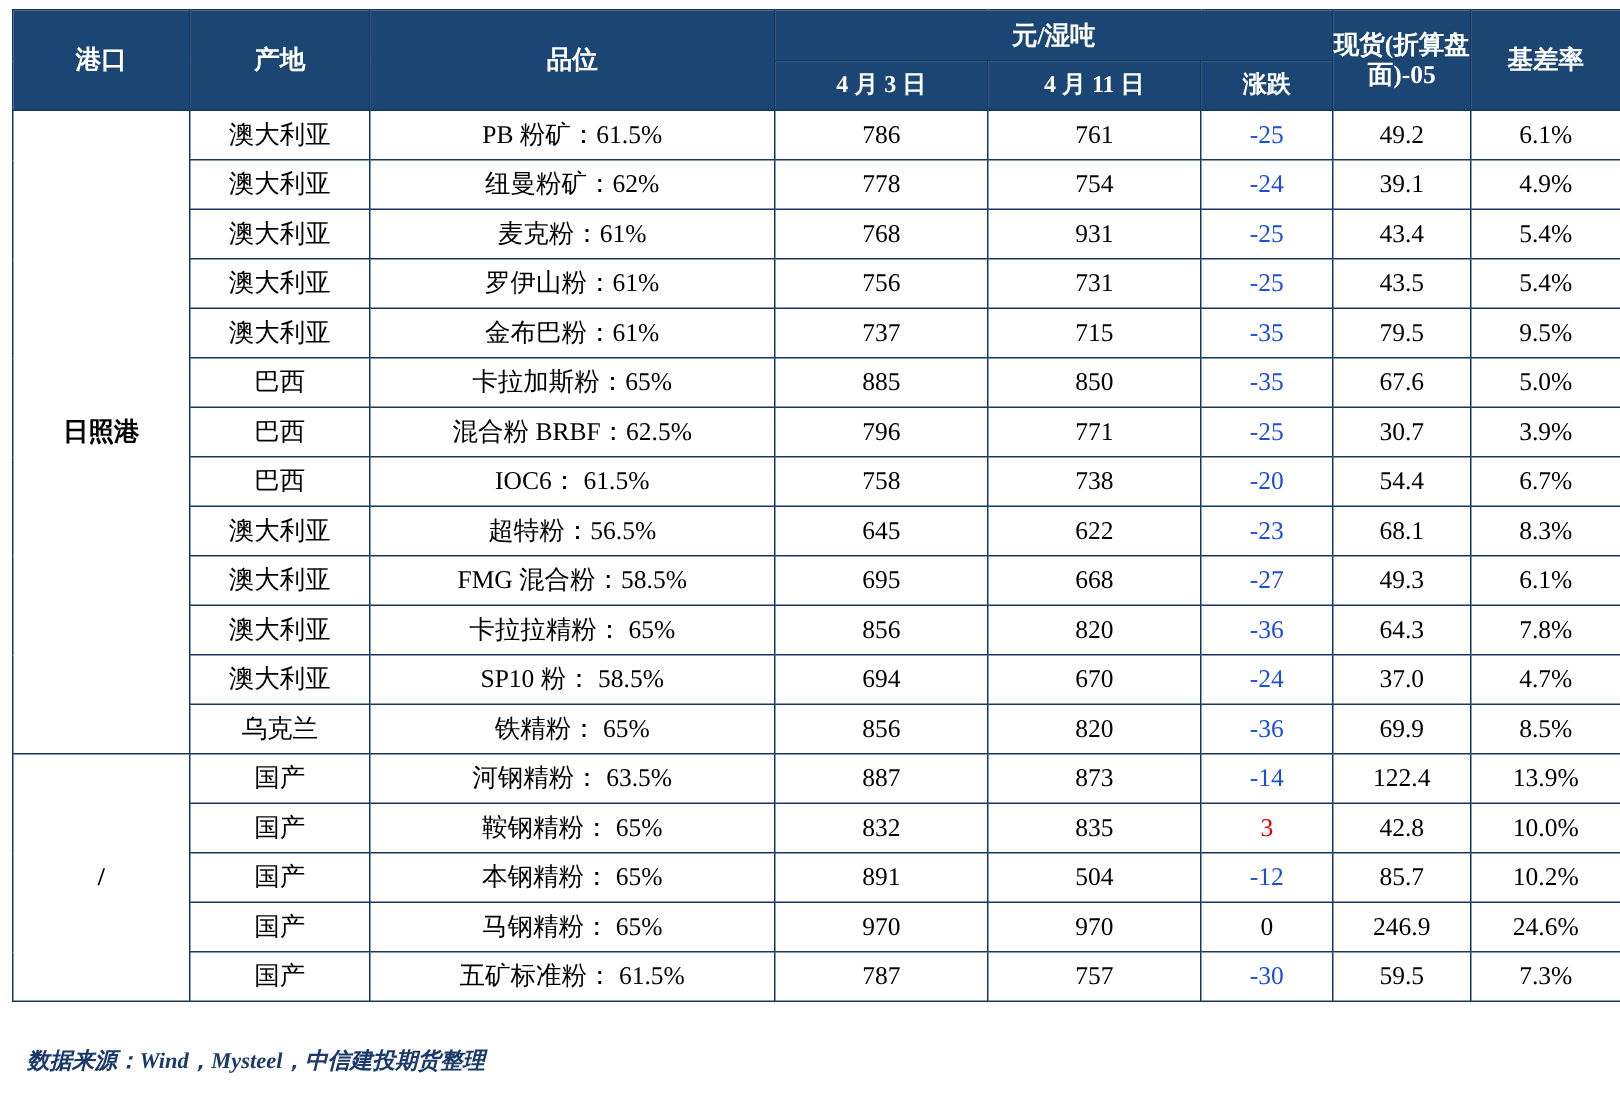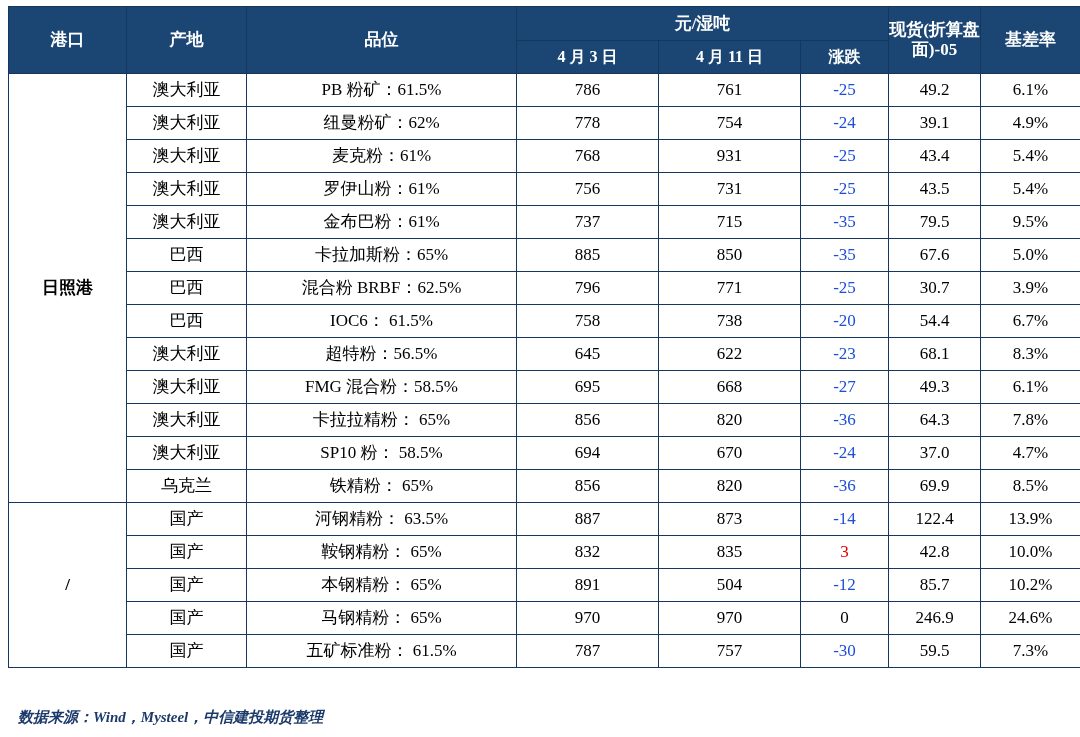--- a/index.html
+++ b/index.html
@@ -73,21 +73,21 @@
   .col-origin   { width: 120px; }
   .col-grade    { width: 270px; }
   .col-p1       { width: 142px; }
   .col-p2       { width: 142px; }
   .col-chg      { width: 88px; }
   .col-spot     { width: 92px; }
   .col-basis    { width: 100px; }
   .source {
     position: absolute;
     left: 18px;
-    bottom: 16px;
+    bottom: 26px;
     font-size: 15px;
     font-weight: bold;
     font-style: italic;
     color: #1b3a6b;
     font-family: "Liberation Serif", "DejaVu Serif", serif;
     margin-top: 40px;
   }
   .merged-head {
     height: 34px;
   }

